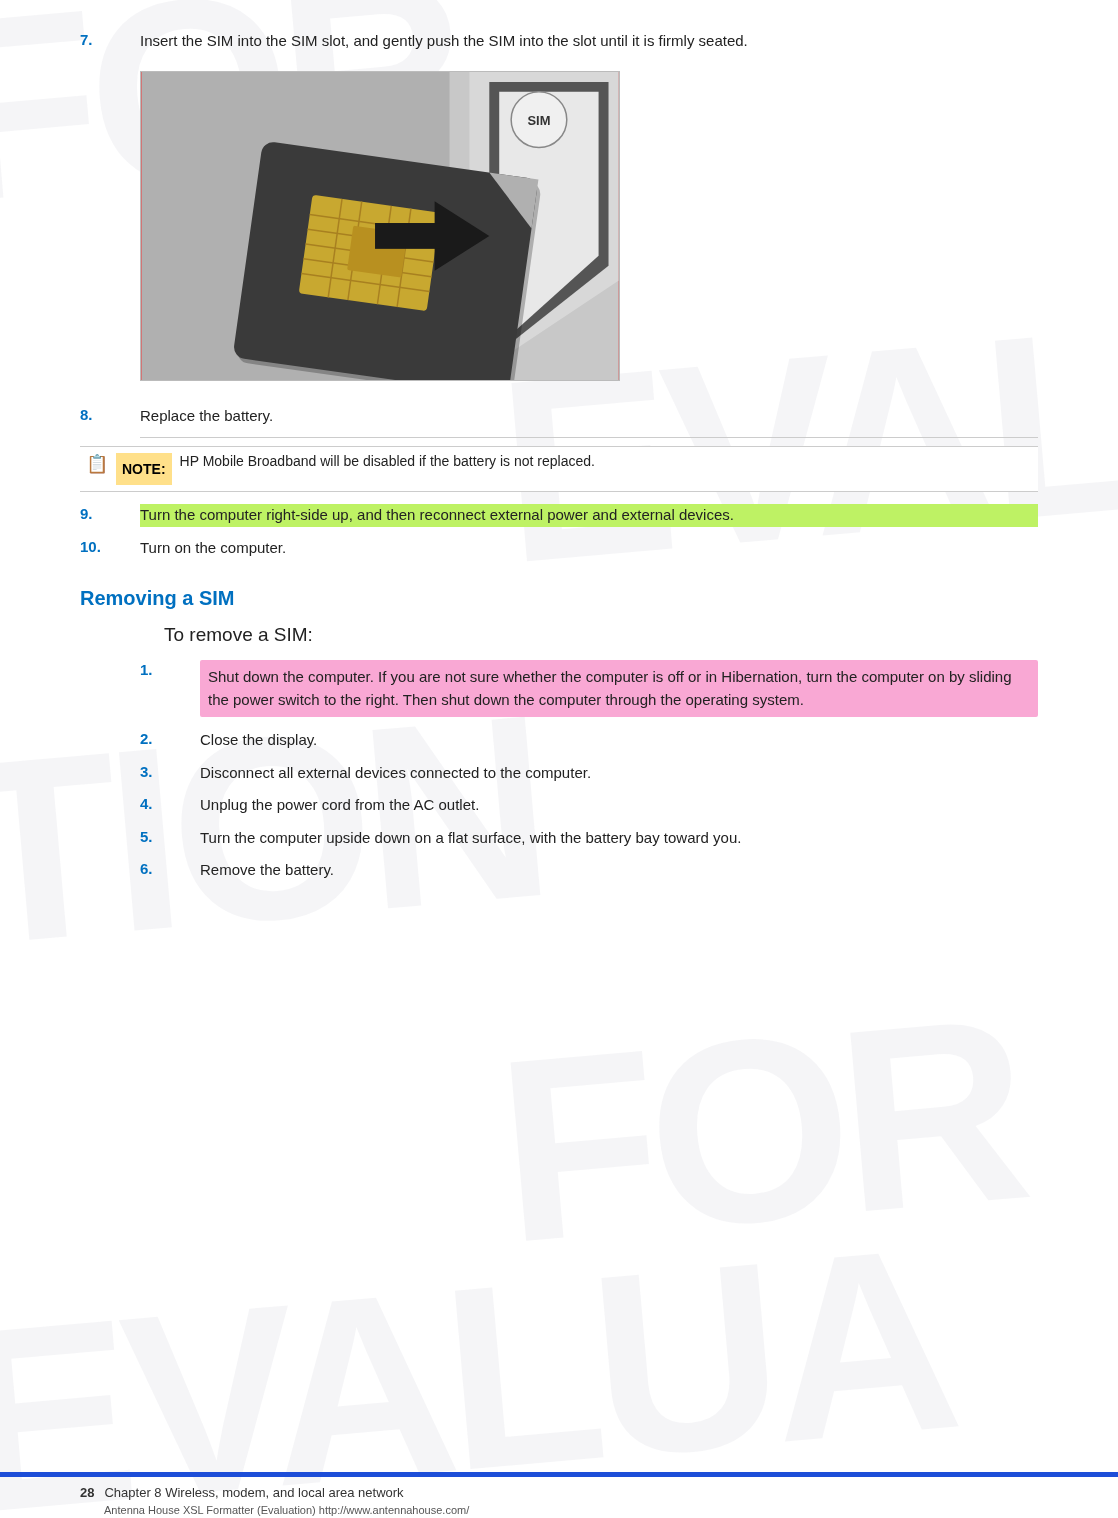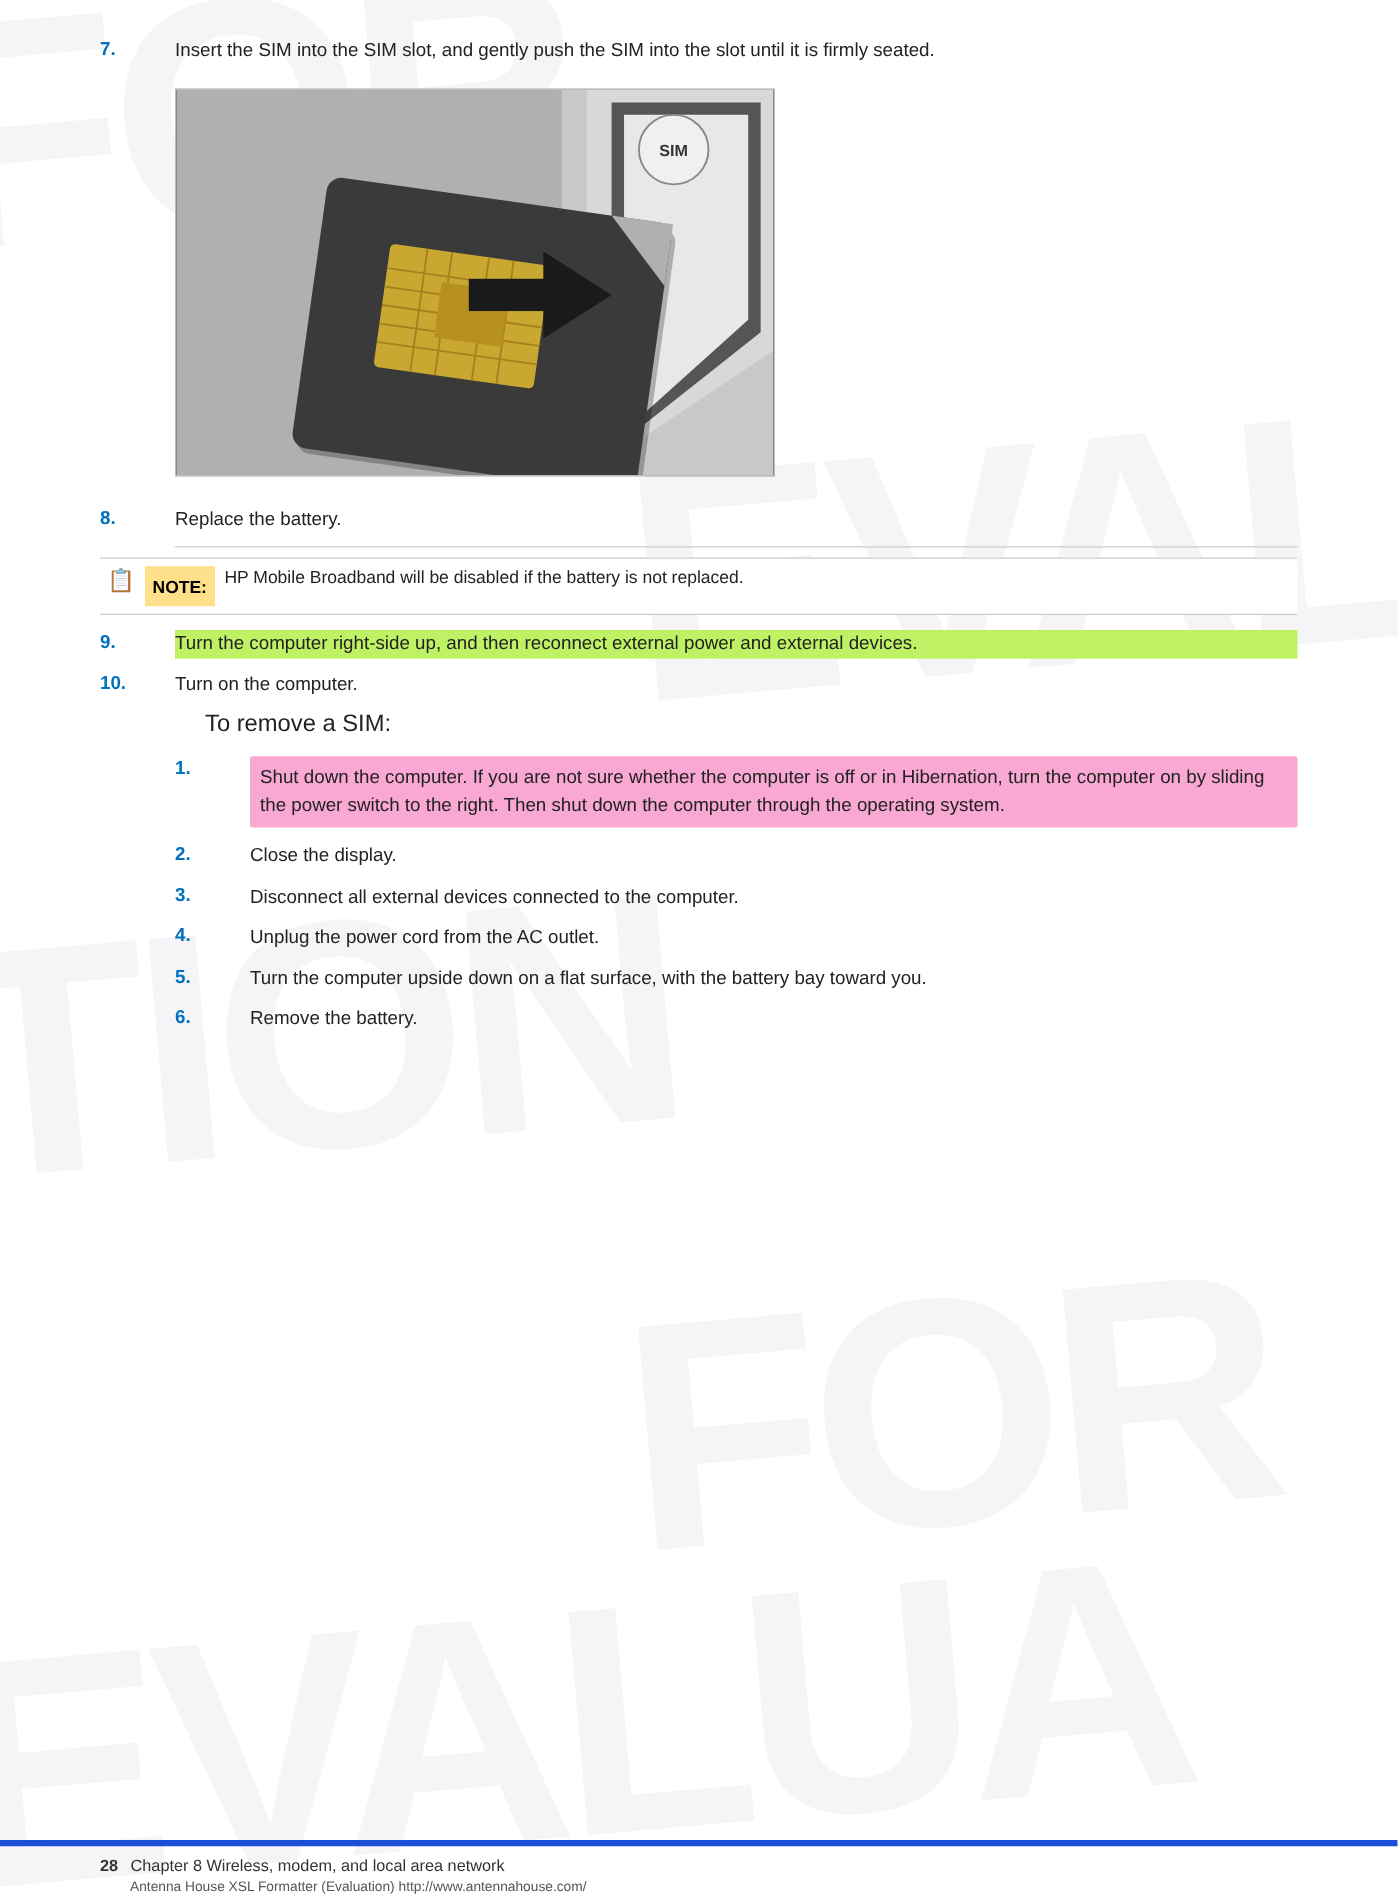--- a/index.html
+++ b/index.html
@@ -72,21 +72,21 @@
     
     .step-yellow {
       background-color: #bef264;
     }
 
     
     .sim-image-container {
       margin: 18px 0 24px 60px;
       width: 480px;
       height: 310px;
-      background: #737373;
+      background: #ef4444;
       border: 1px solid #bbb;
       position: relative;
       overflow: hidden;
       display: flex;
       align-items: center;
       justify-content: center;
     }
 
     
     .sim-svg {
@@ -258,20 +258,21 @@
   <div class="step-row">
     <span class="step-num blue">9.</span>
     <span class="step-text step-yellow">Turn the computer right-side up, and then reconnect external power and external devices.</span>
   </div>
 
   <div class="step-row" style="margin-top:8px;">
     <span class="step-num blue">10.</span>
     <span class="step-text">Turn on the computer.</span>
   </div>
 
+  <div class="section-heading">Removing a SIM</div>
 
   <div class="intro-text">To remove a SIM:</div>
 
   <div>
 
     <div class="step-row" style="margin-left:60px; margin-bottom:12px;">
       <span class="step-num blue">1.</span>
       <span class="step-text step-highlight">Shut down the computer. If you are not sure whether the computer is off or in Hibernation, turn the computer on by sliding the power switch to the right. Then shut down the computer through the operating system.</span>
     </div>
 

